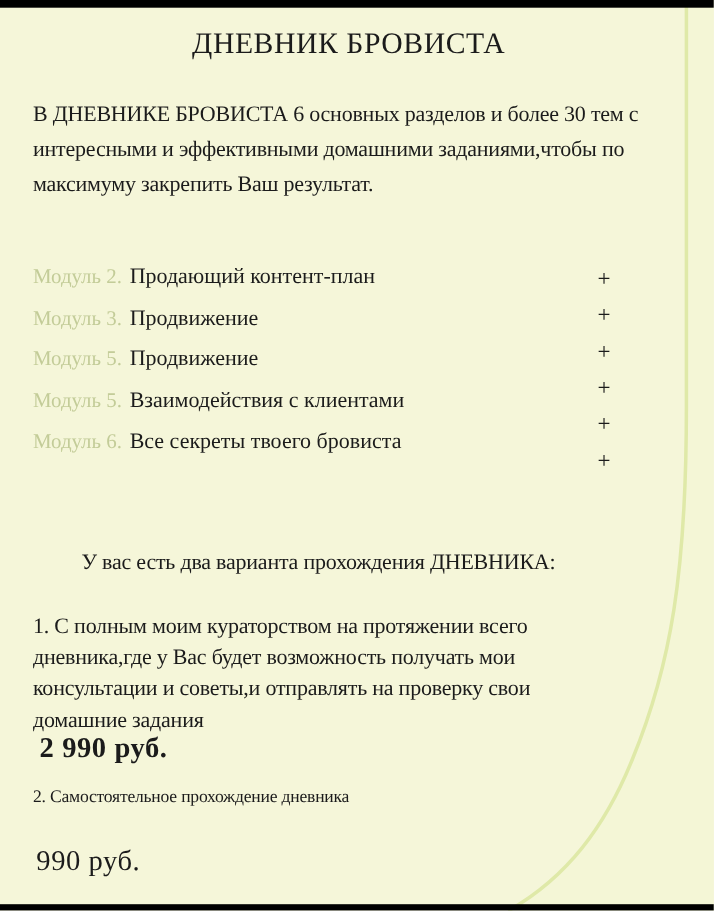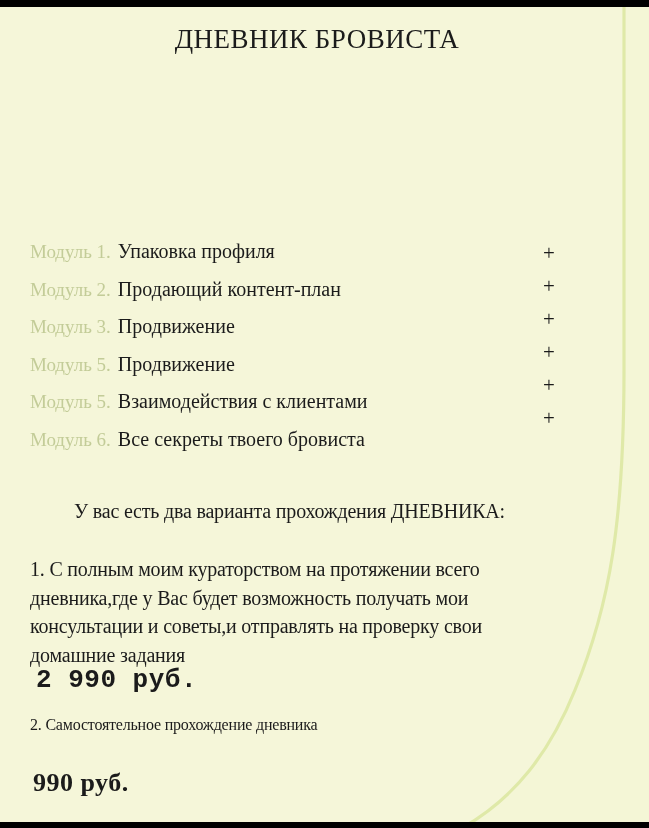--- a/index.html
+++ b/index.html
@@ -57,50 +57,52 @@
   .variants-heading{
     position:absolute;top:500px;left:30px;
     font-size:20px;letter-spacing:-0.2px;white-space:nowrap;margin-left:44px;
   }
   .variant1{
     position:absolute;top:555px;left:30px;
     font-size:20px;line-height:28.7px;letter-spacing:-0.2px;white-space:nowrap;
   }
   .price1{
     position:absolute;top:665px;left:36px;
-    font-size:26px;font-weight:700;letter-spacing:.5px;font-family:Liberation Mono, monospace;
+    font-size:26px;font-weight:700;letter-spacing:.5px;
   }
   .variant2{
     position:absolute;top:716px;left:30px;
     font-size:16px;letter-spacing:-0.2px;white-space:nowrap;
   }
   .price2{
     position:absolute;top:768px;left:33px;
-    font-size:26px;font-weight:700;letter-spacing:.5px;
+    font-size:26px;font-weight:400;letter-spacing:.5px;
   }
 </style>
 </head>
 <body>
 
 <div class="page">
 
   <svg class="deco" width="649" height="828" viewBox="0 0 649 828" aria-hidden="true">
     <path d="M624,0 L624,370 C624,520 610,605 575,690 C550,752 515,798 462,828 L649,828 L649,0 Z" fill="var(--band)" stroke="none"></path>
     <path d="M624,0 L624,370 C624,520 610,605 575,690 C550,752 515,798 462,828" fill="none" stroke="var(--curve)" stroke-width="3.2"></path>
   </svg>
 
   <div class="content">
 
     <h1 class="title">ДНЕВНИК БРОВИСТА</h1>
 
+    <div class="intro">
+      <div>В ДНЕВНИКЕ БРОВИСТА 6 основных разделов и более 30 тем с</div>
+      <div>интересными и эффективными домашними заданиями,чтобы по</div>
+      <div>максимуму закрепить Ваш результат.</div>
+    </div>
 
     <ul class="modules">
-      <li>
-        <span class="module-label">Модуль 1.</span><span>Упаковка профиля</span>
-      </li>
       <li>
         <span class="module-label">Модуль 2.</span><span>Продающий контент-план</span>
       </li>
       <li>
         <span class="module-label">Модуль 3.</span><span>Продвижение</span>
       </li>
       <li>
         <span class="module-label">Модуль 5.</span><span>Продвижение</span>
       </li>
       <li>

